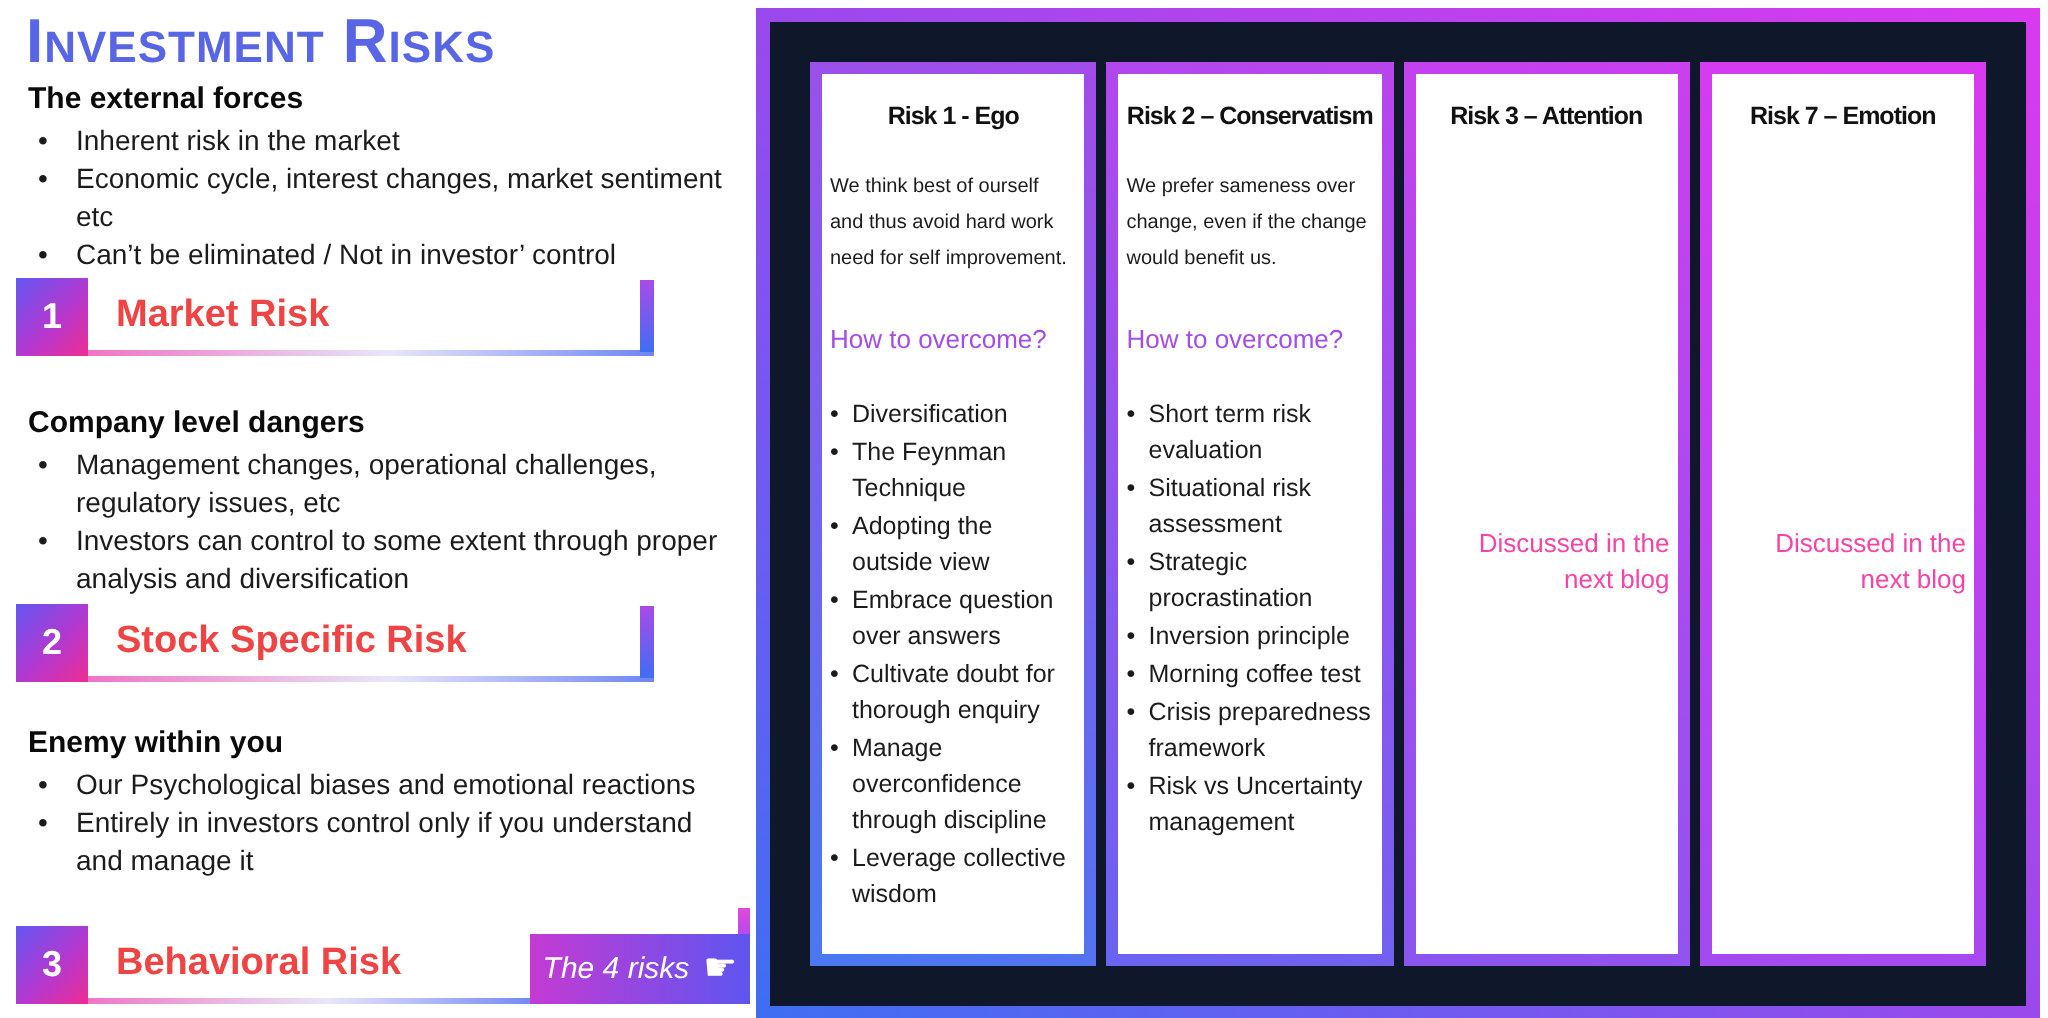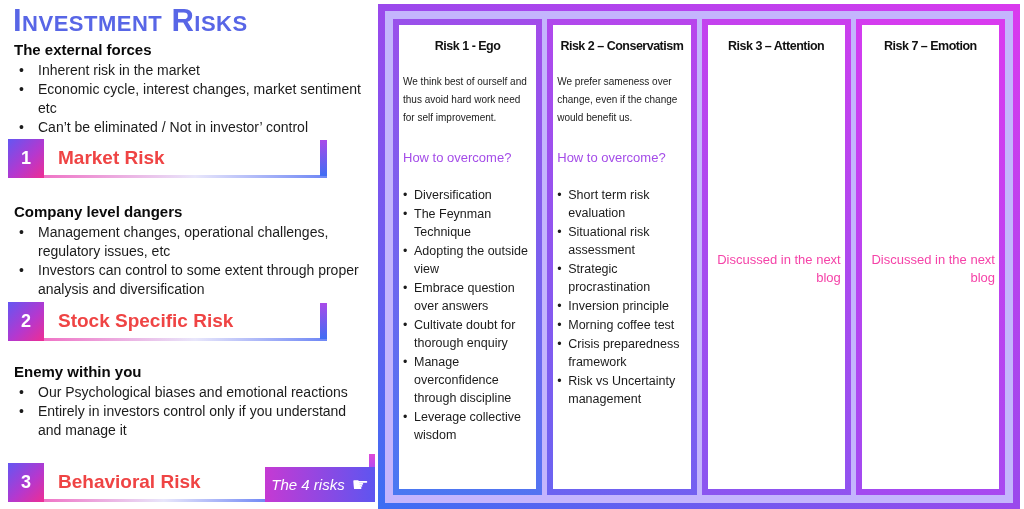--- a/index.html
+++ b/index.html
@@ -51,21 +51,21 @@
     color:#fff; font-size:15px; display:flex; align-items:center;
     justify-content:center; gap:7px; z-index:3; white-space:nowrap;font-style:italic;
   }
   .risks-badge .hand { font-family:"DejaVu Sans", sans-serif; font-size:19px; line-height:1; }
 
   
   .panel {
     position:absolute; left:378px; top:4px; width:642px; height:506px;
     border:7px solid transparent;
     border-image:linear-gradient(to top right,#3f6ef3 0%,#9a49ec 50%,#d93aee 100%) 1;
-    padding:8px; background:#c4b5fd;
+    padding:20px; background:#0f172a;
     display:grid; grid-template-columns:repeat(4,1fr); gap:5px;
   }
   .col { border:6px solid transparent; background:#fff; padding:8px 4px; }
   .col-1 { border-image:linear-gradient(200deg,#a24cea 0%,#4a78f2 100%) 1; }
   .col-2 { border-image:linear-gradient(200deg,#b845ec 0%,#6b63f1 100%) 1; }
   .col-3 { border-image:linear-gradient(200deg,#ca3fee 0%,#8b55f0 100%) 1; }
   .col-4 { border-image:linear-gradient(200deg,#d93aef 0%,#a34af0 100%) 1; }
   .col h3 {
     margin-top:6px; font-size:12.5px; font-weight:bold; color:#111;
     text-align:center; white-space:nowrap; letter-spacing:-.5px;

